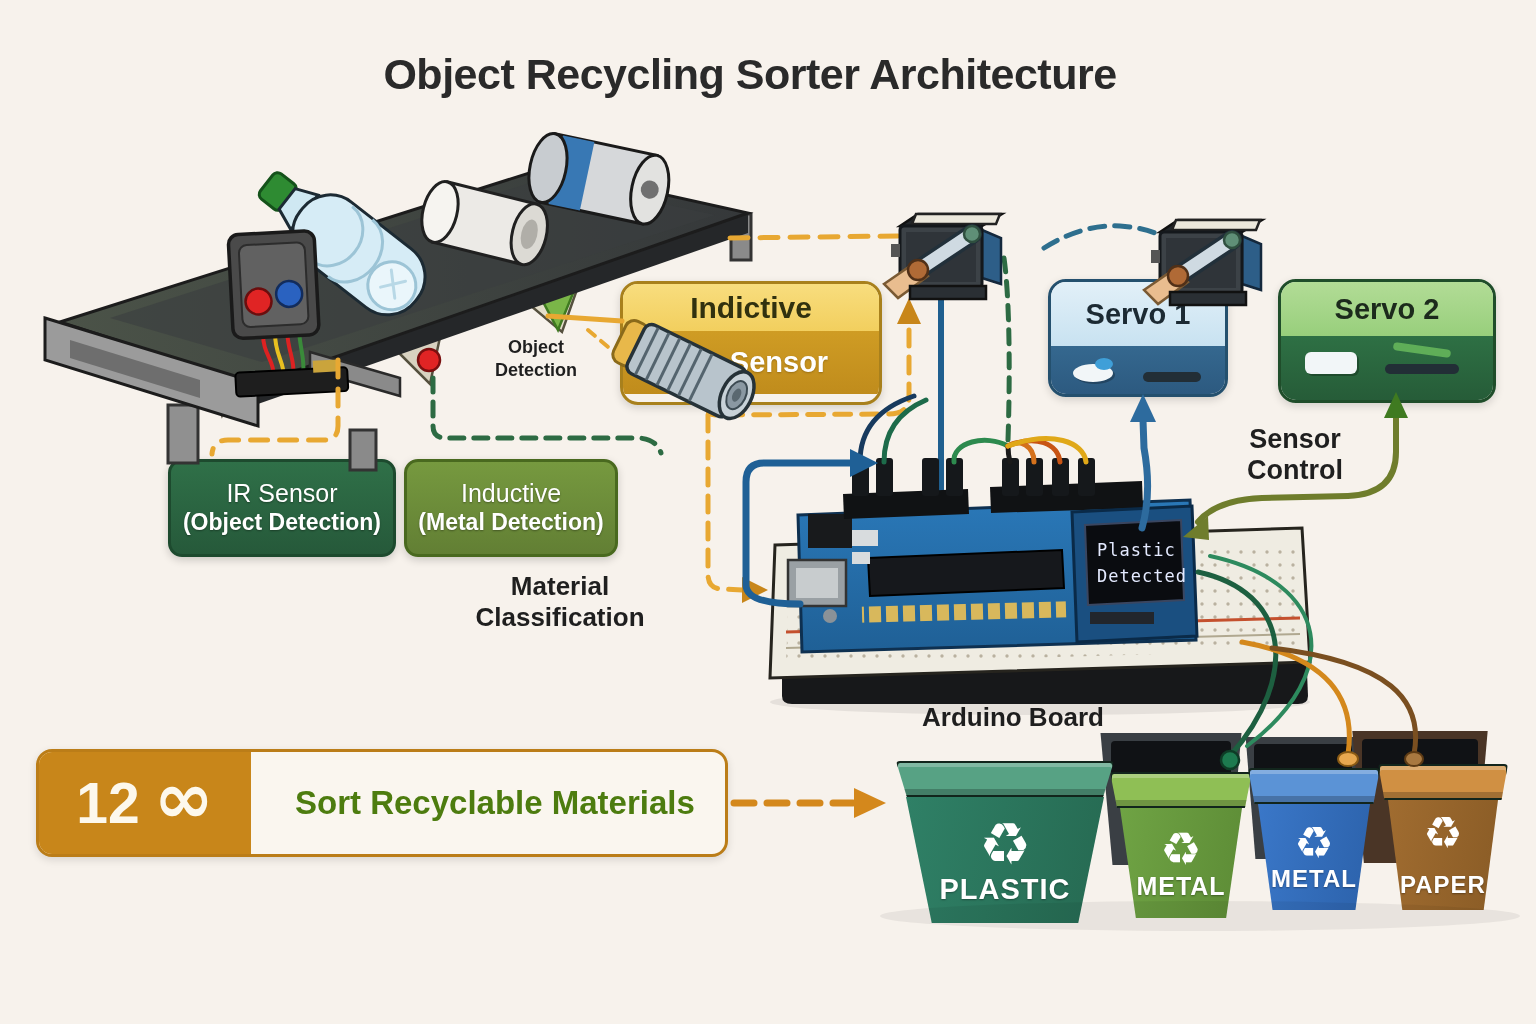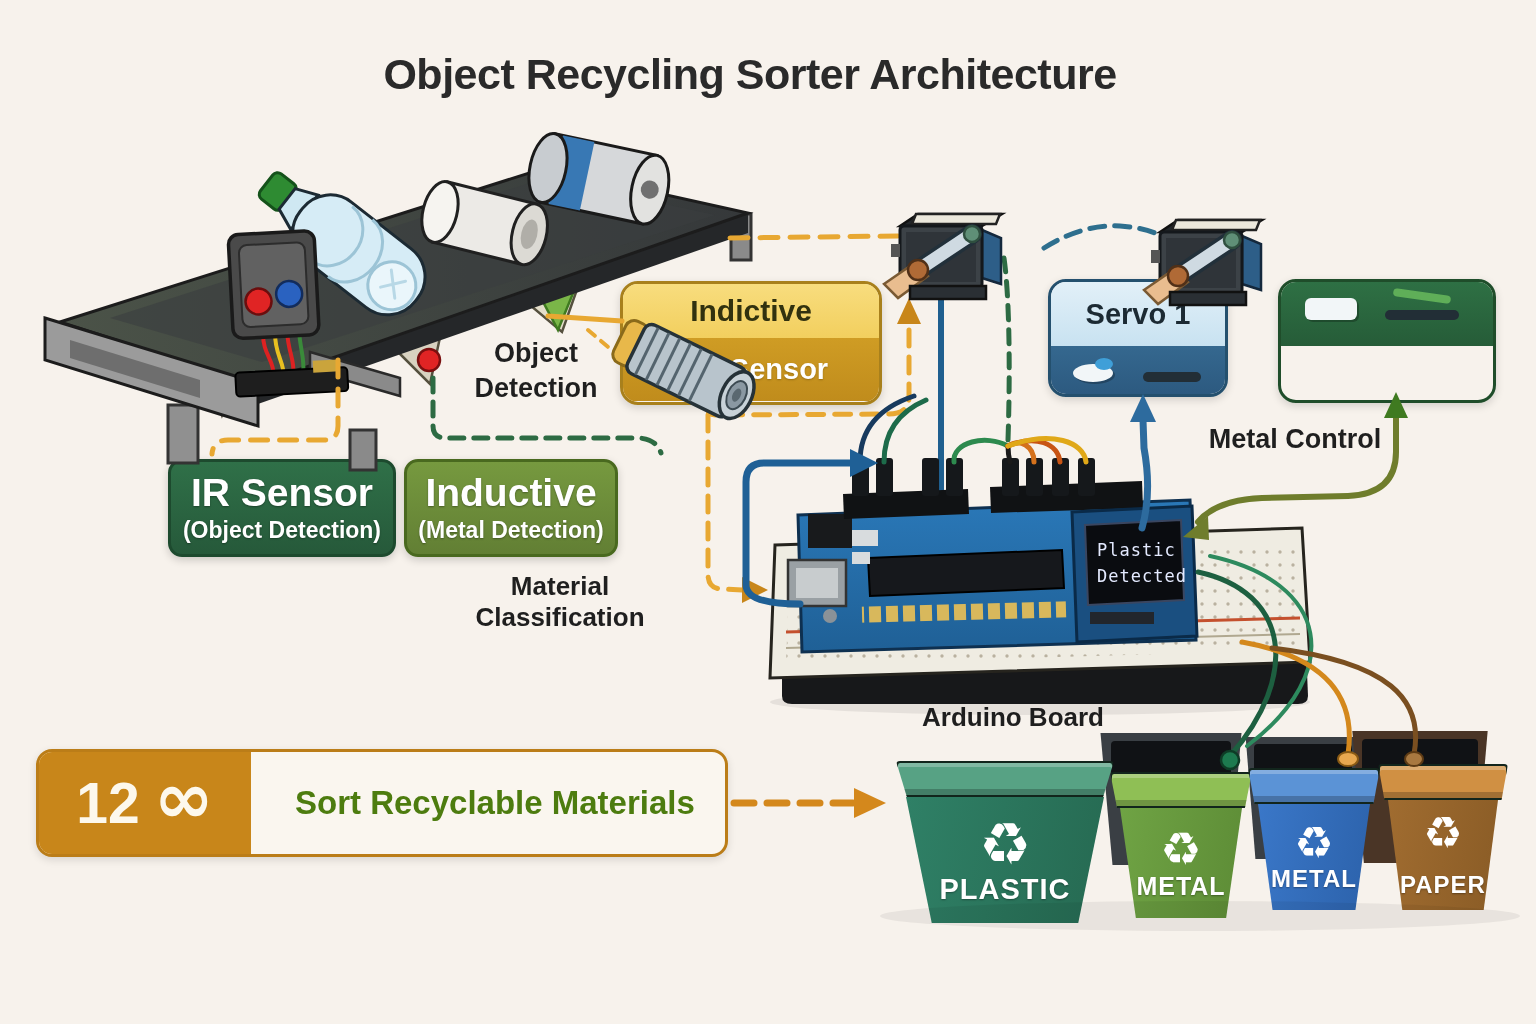--- a/index.html
+++ b/index.html
@@ -10,30 +10,30 @@
     color:#262626;
   }
   .abs{position:absolute;}
   
   .title{
     left:0;top:50px;width:1500px;text-align:center;
     font-size:43px;font-weight:700;letter-spacing:-0.5px;color:#2a2a2a;
   }
   
   .lbl{font-weight:700;color:#1f1f1f;text-align:center;}
-  .lbl-object{left:452px;top:336px;width:168px;font-size:27px;line-height:1.3;white-space:pre-line;}
+  .lbl-object{left:452px;top:336px;width:168px;font-size:18px;line-height:1.3;white-space:pre-line;}
   .lbl-material{left:428px;top:571px;width:264px;font-size:26px;}
   .lbl-servo-control{left:1203px;top:424px;width:184px;font-size:27px;}
   .lbl-arduino{left:903px;top:702px;width:220px;font-size:26px;}
   
   .two-tone{
     border-radius:18px;overflow:hidden;box-shadow:0 3px 8px rgba(0,0,0,.15);
   }
   .box-inductive-sensor{left:620px;top:281px;width:256px;height:118px;border:3px solid #a8801c;}
-  .box-inductive-sensor .half-top{height:54px;background:linear-gradient(#f8dd7e,#f2cf5e);
+  .box-inductive-sensor .half-top{height:47px;background:linear-gradient(#f8dd7e,#f2cf5e);
     display:flex;align-items:center;justify-content:center;font-size:30px;font-weight:700;color:#31310f;}
   .box-inductive-sensor .half-bot{height:63px;background:linear-gradient(#cf9c24,#c08c1c);
     display:flex;align-items:center;justify-content:center;font-size:29px;font-weight:700;color:#fff;
     text-shadow:0 1px 2px rgba(90,60,0,.4);padding-left:56px;box-sizing:border-box;}
   .box-servo1{left:1048px;top:279px;width:174px;height:112px;border:3px solid #24506e;}
   .box-servo1 .half-top{height:64px;background:linear-gradient(#e2f0f8,#c8e2f1);
     display:flex;align-items:center;justify-content:center;font-size:29px;font-weight:700;color:#1c2a33;}
   .box-servo1 .half-bot{height:60px;background:linear-gradient(#35688f,#2a567c);position:relative;}
   .box-servo2{left:1278px;top:279px;width:212px;height:118px;border:3px solid #1f4d2a;}
   .box-servo2 .half-top{height:54px;background:linear-gradient(#b2dc96,#98cf7c);
@@ -41,21 +41,21 @@
   .box-servo2 .half-bot{height:64px;background:linear-gradient(#2e7044,#265c38);position:relative;}
   .mini{position:absolute;border-radius:4px;}
   .mini-slot{width:58px;height:10px;background:#222e36;border-radius:6px;}
   .mini-blob{width:40px;height:18px;background:#f2f6f8;border-radius:50%;box-shadow:2px 2px 0 rgba(0,0,0,.25);}
   .mini-dot{width:18px;height:12px;background:#3f9fd8;border-radius:50%;}
   
   .green-box{
     border-radius:14px;display:flex;flex-direction:column;align-items:center;justify-content:center;
     color:#fff;text-shadow:0 1px 2px rgba(0,0,0,.35);box-shadow:0 3px 8px rgba(0,0,0,.18);
   }
-  .green-box .l1{font-size:39px;font-weight:700;line-height:1.15;}
+  .green-box .l1{font-size:25px;font-weight:400;line-height:1.15;}
   .green-box .l2{font-size:23px;font-weight:700;line-height:1.25;}
   .box-ir{left:168px;top:459px;width:222px;height:92px;background:linear-gradient(#2f7048,#26593a);border:3px solid #1d4a2e;}
   .box-metal{left:404px;top:459px;width:208px;height:92px;background:linear-gradient(#76993f,#627f34);border:3px solid #49691f;}
   
   .sort-card{
     left:36px;top:749px;width:686px;height:102px;border:3px solid #bb7d18;border-radius:16px;
     background:#faf6ef;display:flex;overflow:hidden;box-shadow:0 3px 8px rgba(0,0,0,.12);
   }
   .sort-badge{width:212px;background:#c8861a;display:flex;align-items:center;justify-content:center;gap:14px;color:#fdf8ec;}
   .sort-num{font-size:57px;font-weight:700;}
@@ -94,37 +94,38 @@
 </head>
 <body>
 
 <div id="stage">
 
   <div class="abs title">Object Recycling Sorter Architecture</div>
 
   <div class="abs lbl lbl-object">Object
 Detection</div>
   <div class="abs lbl lbl-material">Material Classification</div>
-  <div class="abs lbl lbl-servo-control">Metal Control</div>
+  <div class="abs lbl lbl-servo-control">Sensor Control</div>
   <div class="abs lbl lbl-arduino">Arduino Board</div>
 
   <div class="abs two-tone box-inductive-sensor">
     <div class="half-top">Indictive</div>
     <div class="half-bot">Sensor</div>
   </div>
 
   <div class="abs two-tone box-servo1">
     <div class="half-top">Servo 1</div>
     <div class="half-bot">
       <div class="mini mini-blob" style="left:22px;top:18px;"></div>
       <div class="mini mini-dot" style="left:44px;top:12px;"></div>
       <div class="mini mini-slot" style="left:92px;top:26px;"></div>
     </div>
   </div>
   <div class="abs two-tone box-servo2">
+    <div class="half-top">Servo 2</div>
     <div class="half-bot">
       <div class="mini mini-blob" style="left:24px;top:16px;width:52px;height:22px;border-radius:6px;"></div>
       <div class="mini mini-slot" style="left:104px;top:28px;width:74px;"></div>
       <div class="mini" style="left:112px;top:10px;width:58px;height:8px;background:#5fae58;border-radius:5px;transform:rotate(8deg);"></div>
     </div>
   </div>
 
   <div class="abs green-box box-ir">
     <div class="l1">IR Sensor</div>
     <div class="l2">(Object Detection)</div>

